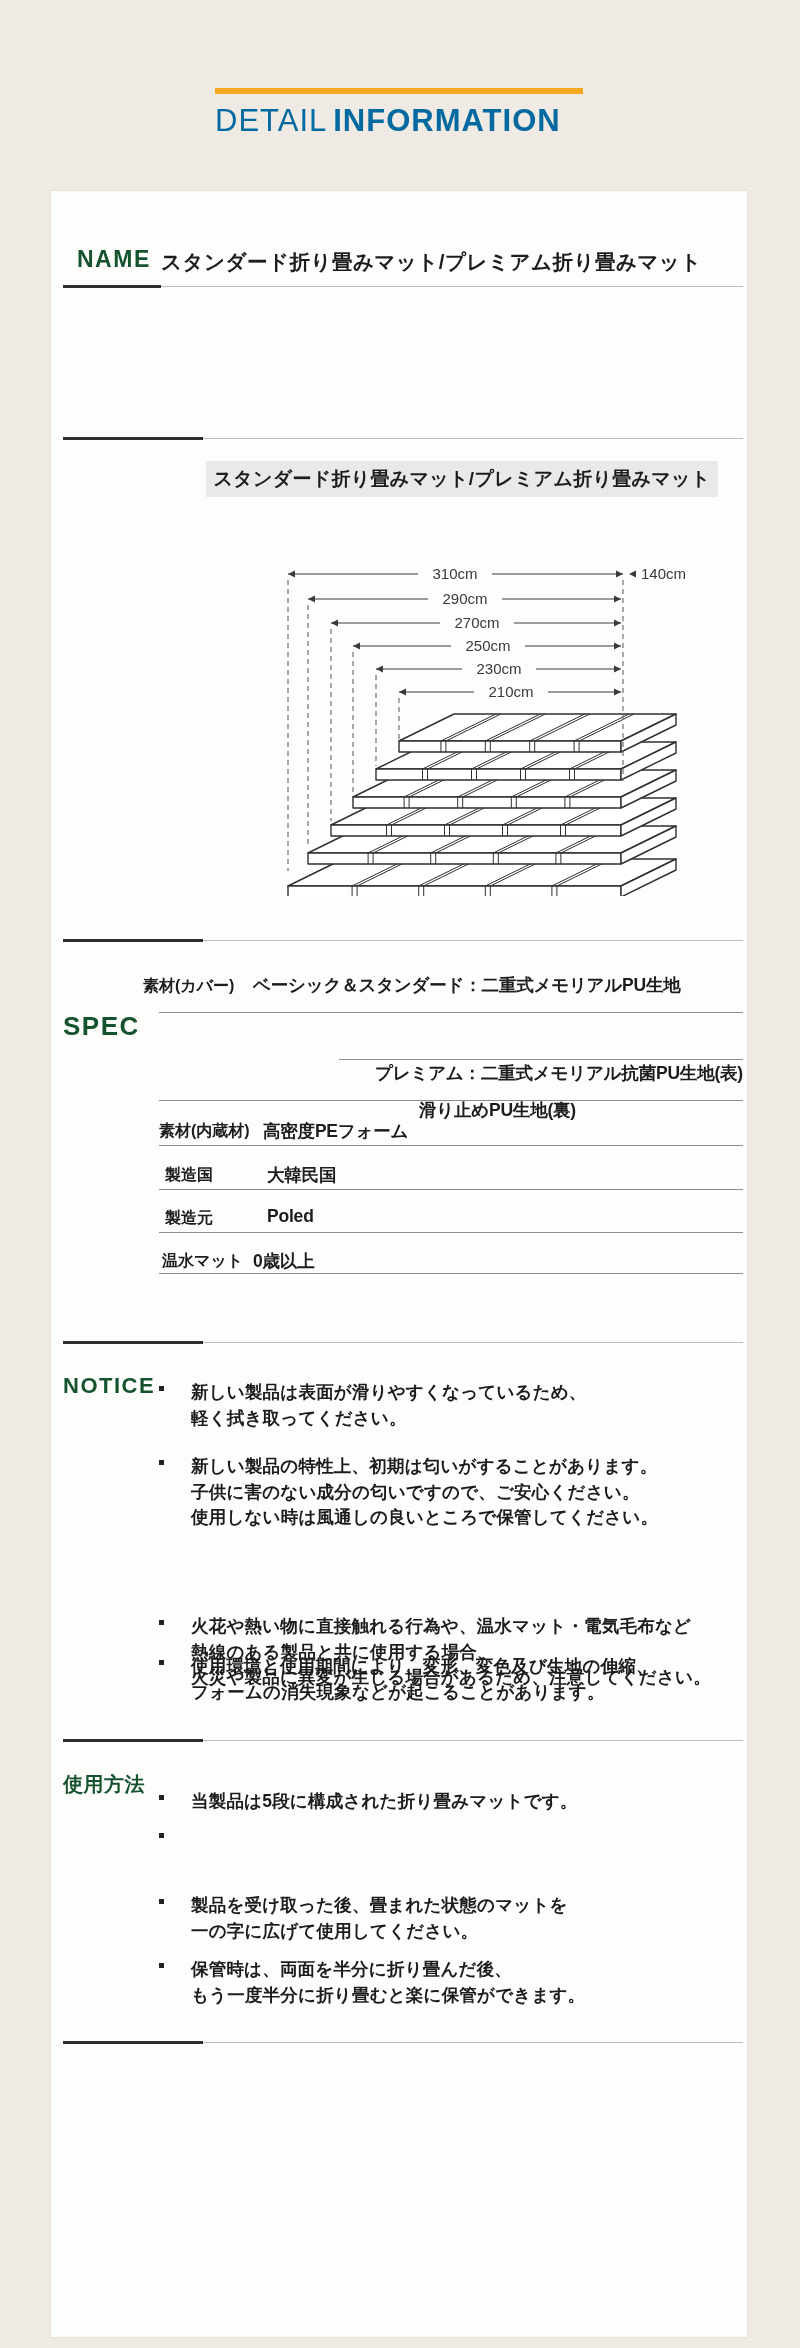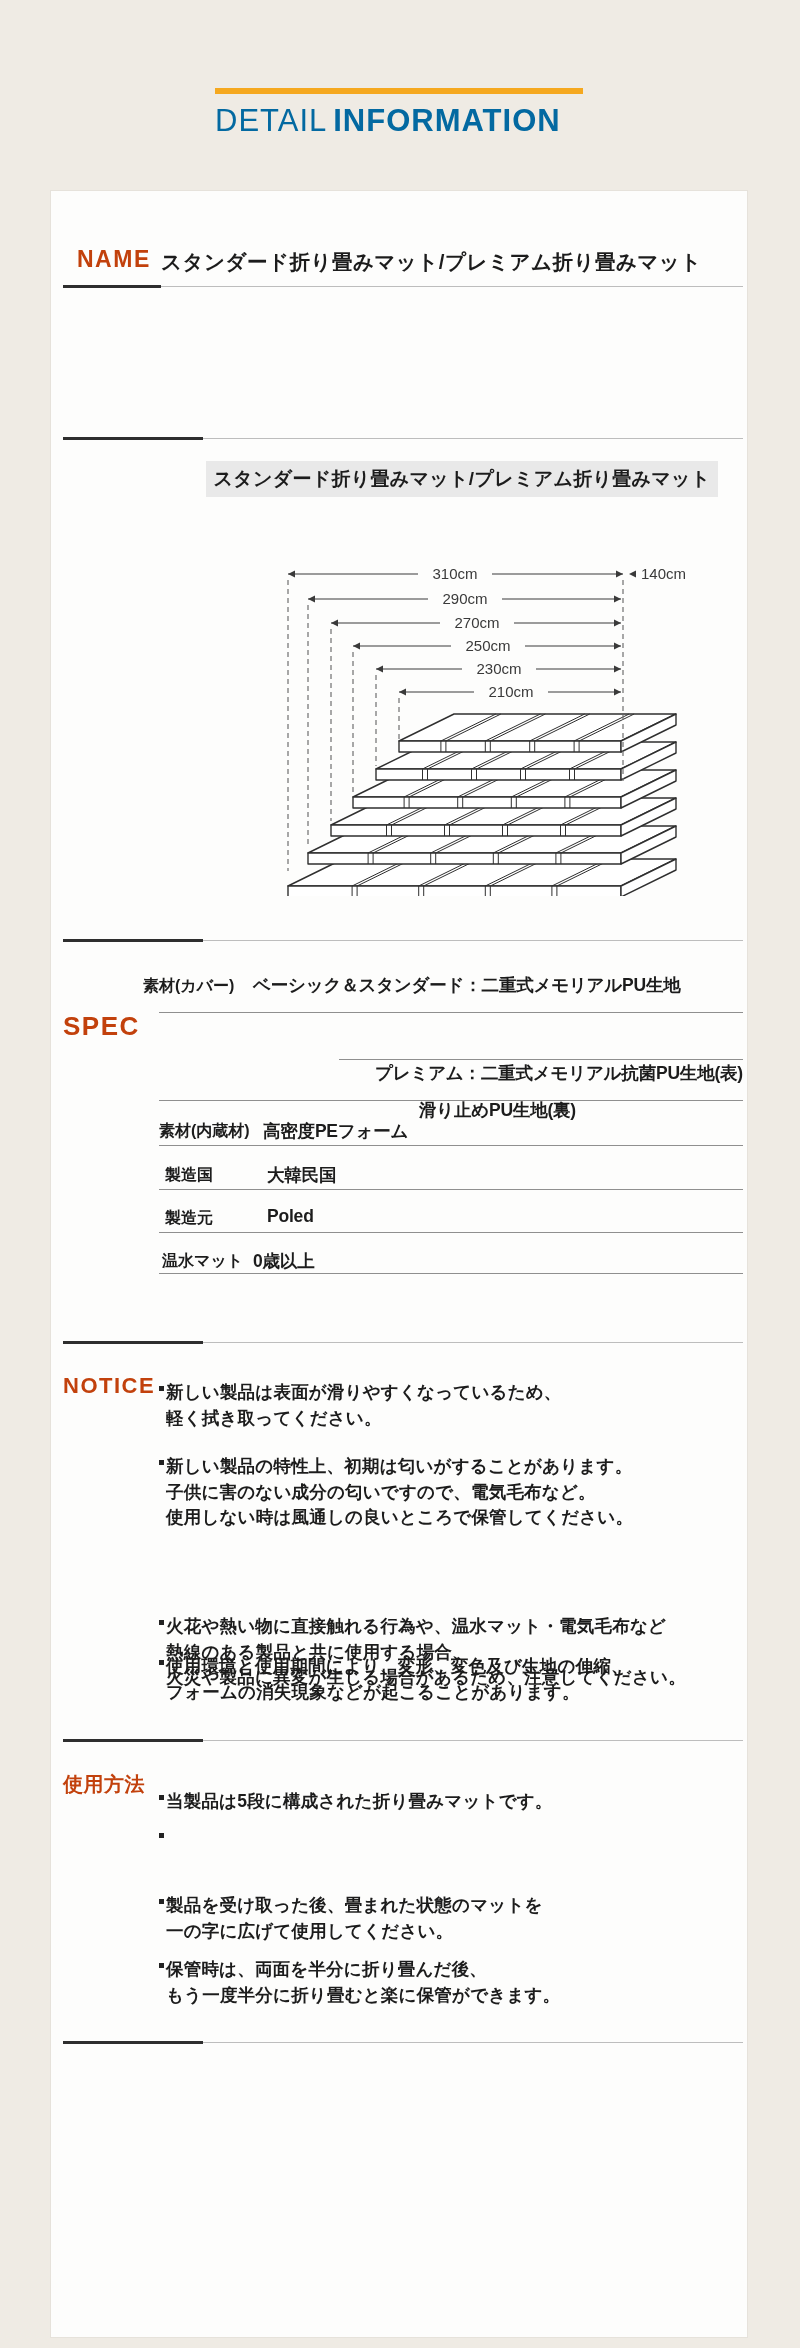--- a/index.html
+++ b/index.html
@@ -12,21 +12,21 @@
   
   .header{position:absolute;left:215px;top:88px;width:368px;}
   .accent-bar{height:6px;background:#F5A81F;}
   .hd-title{margin-top:9px;font-size:31px;letter-spacing:1px;color:#0369a1;white-space:nowrap;}
   .hd-light{font-weight:400;}
   .hd-bold{font-weight:800;margin-left:6px;}
   
   .card{position:absolute;left:50px;top:190px;width:698px;height:2148px;
     background:#FDFDFC;border:1px solid #E6E2DB;box-sizing:border-box;}
   
-  .sec-label{position:absolute;font-weight:700;color:#c2410c;letter-spacing:1.5px;white-space:nowrap;}
+  .sec-label{position:absolute;font-weight:700;color:#14532d;letter-spacing:1.5px;white-space:nowrap;}
   .divider{position:absolute;left:12px;width:680px;display:flex;align-items:center;}
   .d-dark{width:140px;height:3px;background:#2e2e2e;}
   .d-dark.short{width:98px;}
   .d-light{flex:1;height:1px;background:#bdbdbd;}
   .jp{font-weight:700;white-space:nowrap;}
   
   .name-label{left:26px;top:55px;font-size:23px;}
   .name-value{position:absolute;left:110px;top:57px;font-size:20.5px;letter-spacing:0.5px;}
   
   .subtitle{position:absolute;left:155px;top:270px;width:512px;height:36px;
@@ -39,21 +39,21 @@
   .dsh{stroke:#6f6f6f;stroke-width:1.2;stroke-dasharray:5 4;}
   .face{fill:#ffffff;stroke:#2f2f2f;stroke-width:1.4;stroke-linejoin:round;}
   .seam{stroke:#2f2f2f;stroke-width:1;}
   .dtext{font-size:15px;fill:#3a3a3a;text-anchor:middle;font-family:"Liberation Sans","DejaVu Sans",sans-serif;}
   .dtext.side{text-anchor:start;}
   
   .spec-label-cell{position:absolute;font-size:16px;font-weight:700;white-space:nowrap;}
   .spec-value-cell{position:absolute;font-size:17.5px;font-weight:700;white-space:nowrap;letter-spacing:-0.2px;}
   .rule{position:absolute;height:1px;background:#8f8f8f;}
   
-  .bullet{position:absolute;left:108px;display:flex;gap:2px;width:586px;}
+  .bullet{position:absolute;left:108px;display:flex;gap:27px;width:586px;}
   .sq{width:5px;height:5px;background:#222;margin-top:6px;flex:none;}
   .btext{font-size:17.5px;font-weight:700;line-height:25.5px;white-space:pre-line;letter-spacing:0.2px;}
 </style>
 </head>
 <body>
 
 <div class="header">
   <div class="accent-bar"></div>
   <div class="hd-title">
     <span class="hd-light">DETAIL</span><span class="hd-bold">INFORMATION</span>
@@ -279,21 +279,21 @@
   <div class="sec-label" style="left:12px;top:1182px;font-size:22px;">NOTICE</div>
 
   <div class="bullet" style="top:1189px;">
     <span class="sq"></span>
     <div class="btext">新しい製品は表面が滑りやすくなっているため、
 軽く拭き取ってください。</div>
   </div>
   <div class="bullet" style="top:1263px;">
     <span class="sq"></span>
     <div class="btext">新しい製品の特性上、初期は匂いがすることがあります。
-子供に害のない成分の匂いですので、電気毛布など。
+子供に害のない成分の匂いですので、ご安心ください。
 使用しない時は風通しの良いところで保管してください。</div>
   </div>
   <div class="bullet" style="top:1423px;">
     <span class="sq"></span>
     <div class="btext">火花や熱い物に直接触れる行為や、温水マット・電気毛布など
 熱線のある製品と共に使用する場合、
 火災や製品に異変が生じる場合があるため、注意してください。</div>
   </div>
   <div class="bullet" style="top:1463px;">
     <span class="sq"></span>

